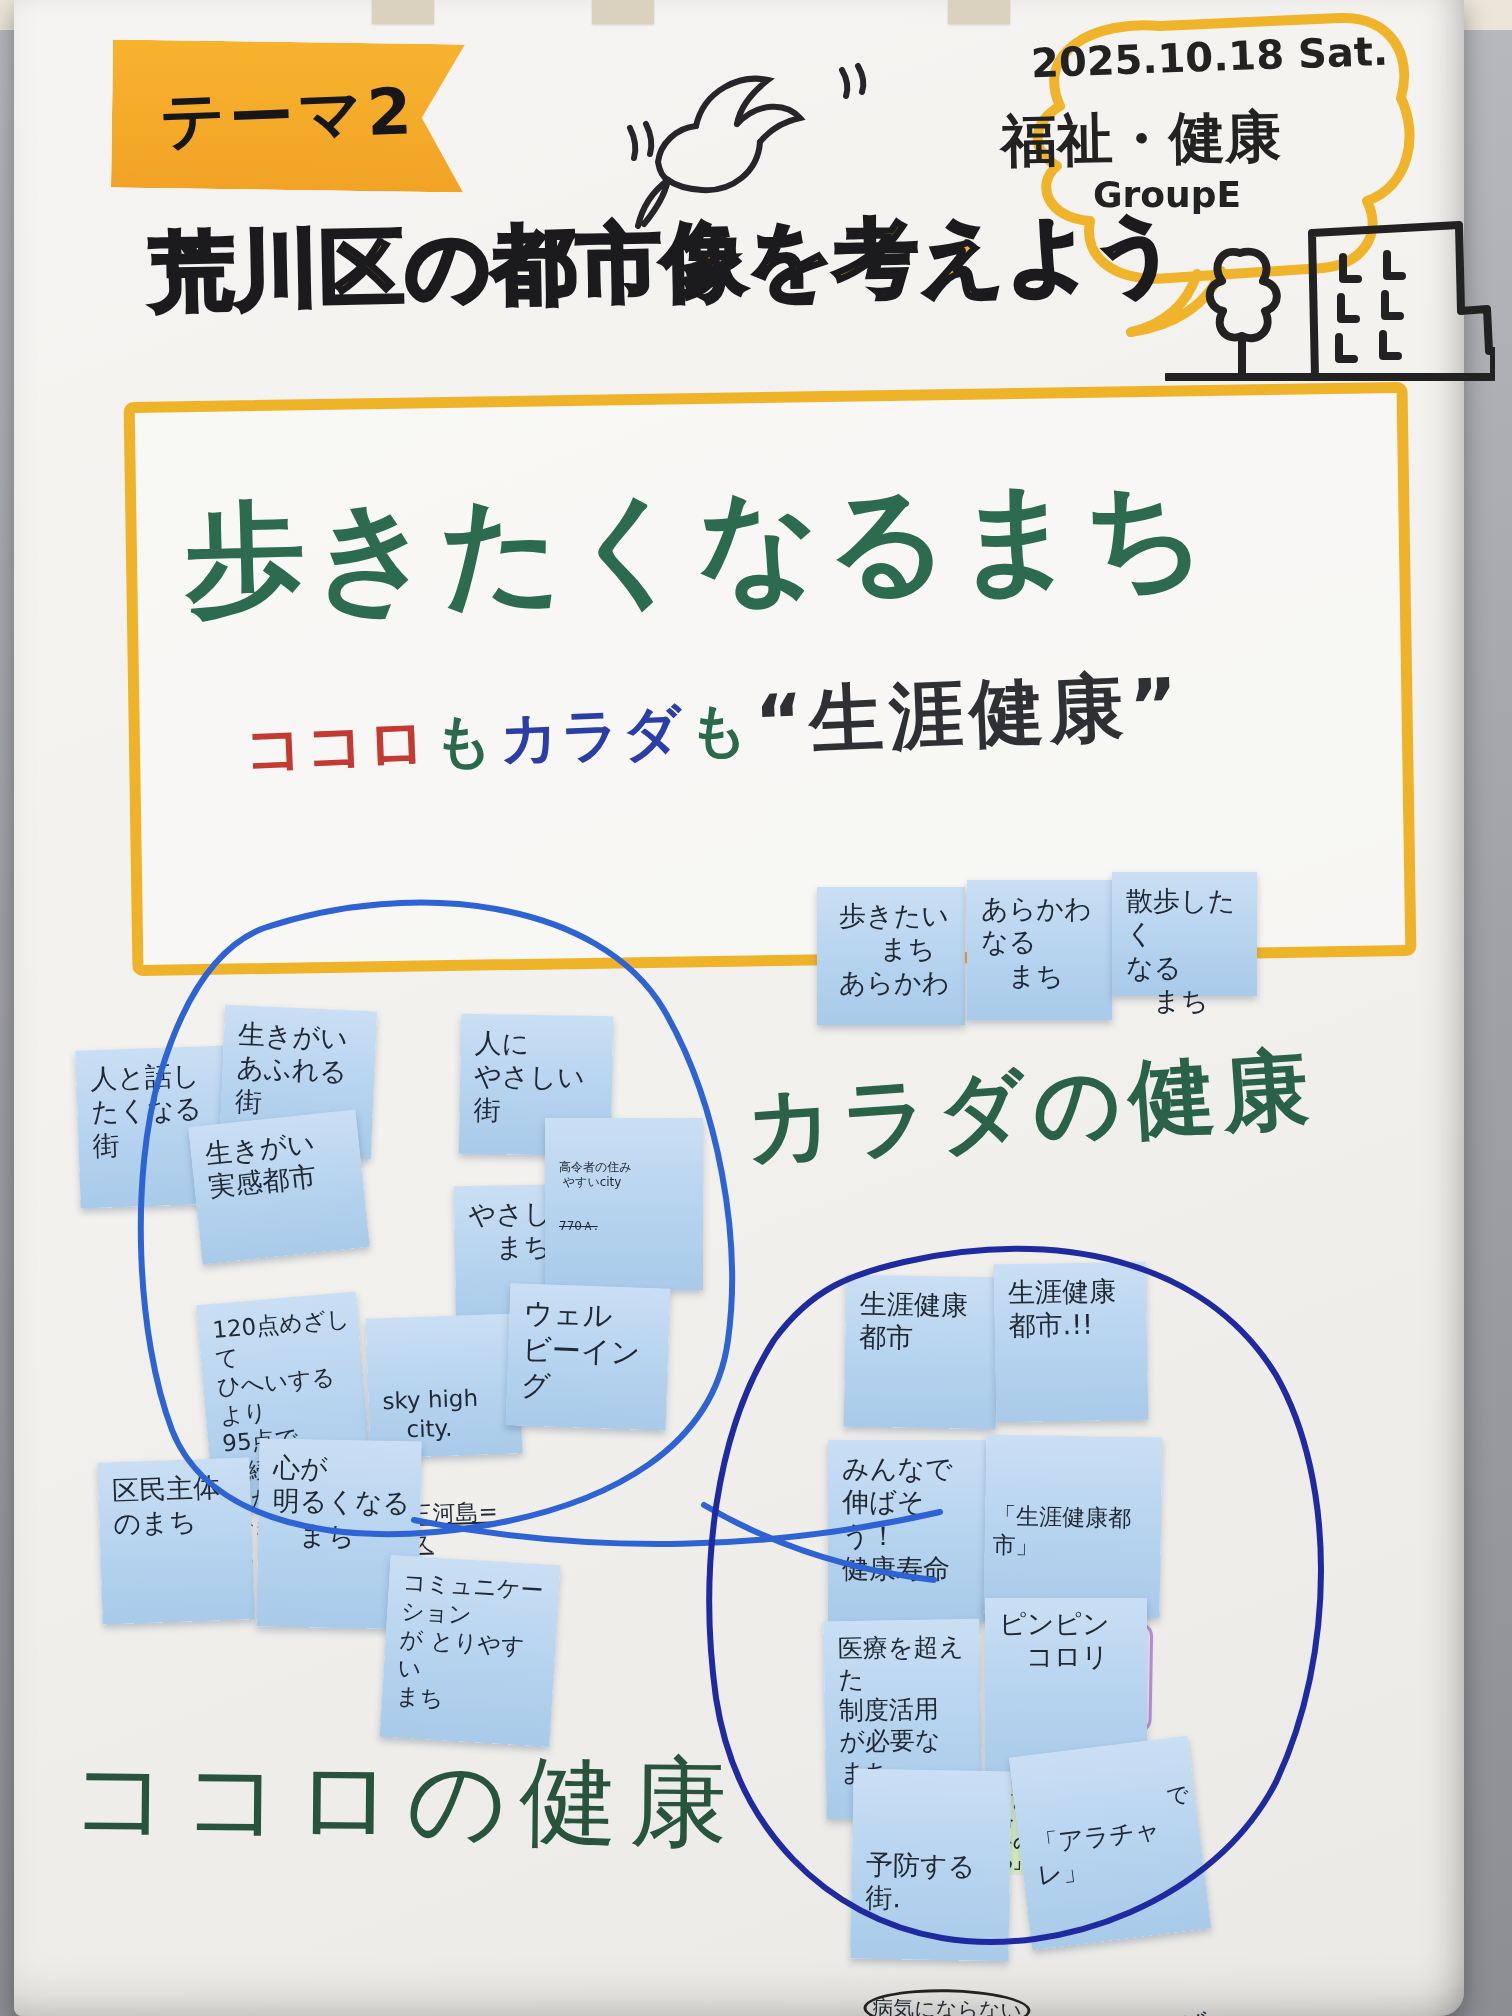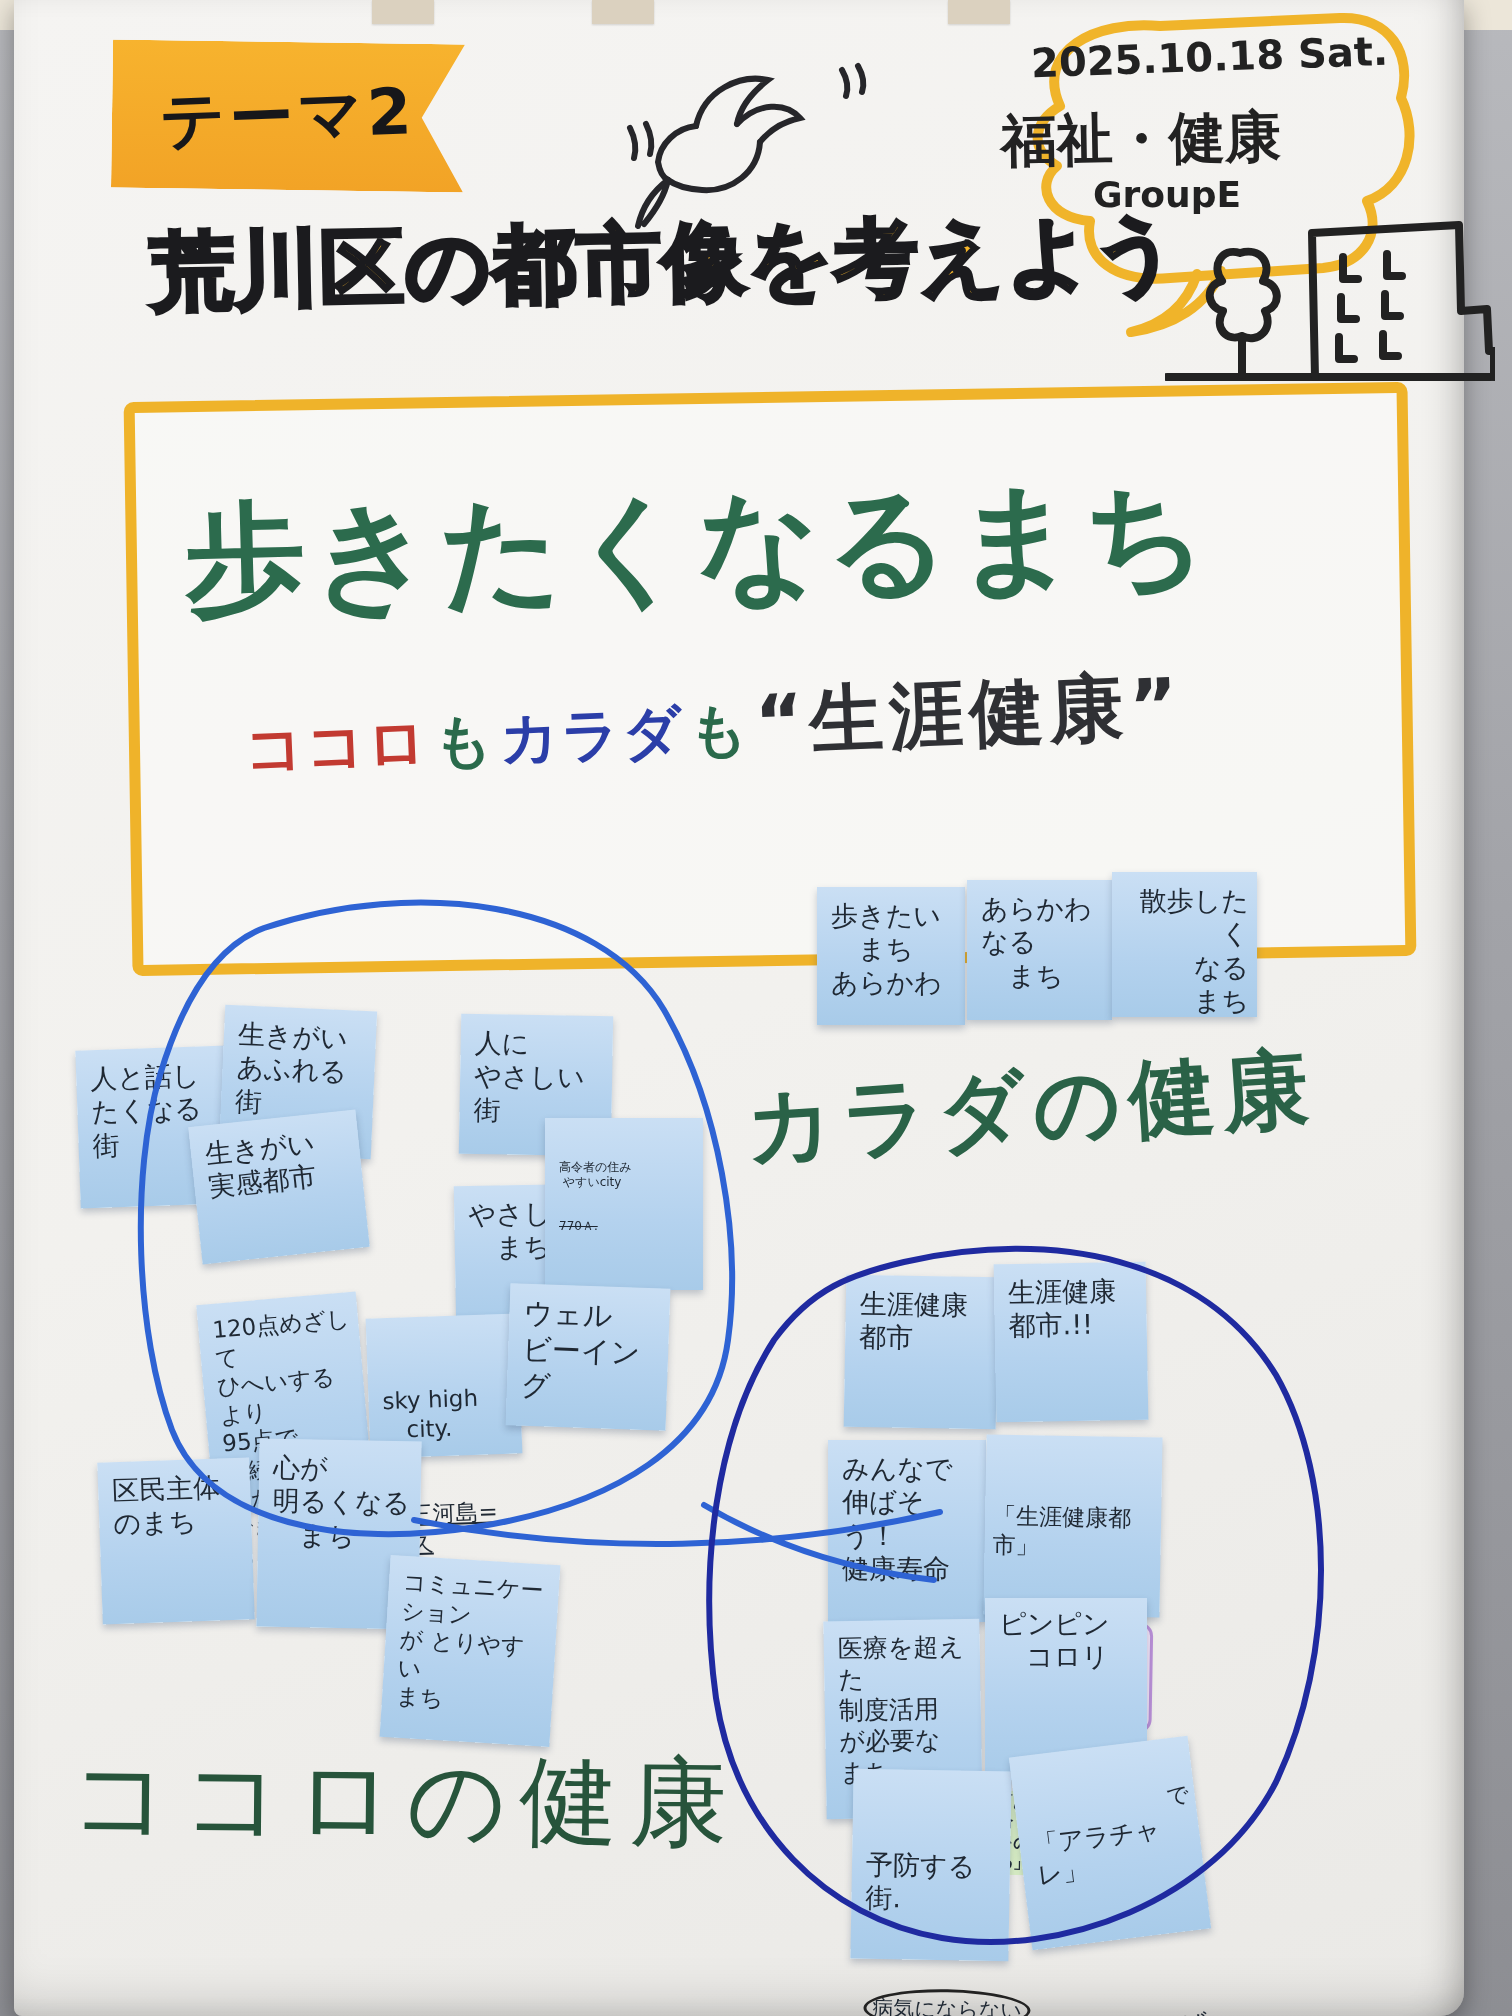--- a/index.html
+++ b/index.html
@@ -137,27 +137,27 @@
       <span class="c-green">も</span>
       <span class="c-blue">カラダ</span>
       <span class="c-green">も</span>
       <span class="c-black big"> “生涯健康”</span>
     </div>
   </div>
 
   <div class="label-karada">カラダの健康</div>
   <div class="label-kokoro">ココロの健康</div>
 
-  <div class="note" style="left:803px;top:887px;width:148px;height:138px;">歩きたい
+  <div class="note" style="left:803px;top:887px;width:148px;height:138px;text-align:center;">歩きたい
 　まち
 あらかわ</div>
   <div class="note" style="left:953px;top:880px;width:145px;height:140px;">あらかわ
 なる
 　まち</div>
-  <div class="note" style="left:1098px;top:872px;width:145px;height:145px;text-align:right;">散歩したく
+  <div class="note" style="left:1098px;top:872px;width:145px;height:124px;">散歩したく
 なる
 　まち</div>
 
   <div class="note" style="left:64px;top:1048px;width:152px;height:158px;transform:rotate(-2deg);">人と話し
 たくなる街</div>
   <div class="note" style="left:208px;top:1008px;width:152px;height:148px;transform:rotate(2.5deg);">生きがい
 あふれる街</div>
   <div class="note" style="left:181px;top:1118px;width:168px;height:138px;transform:rotate(-6deg);">生きがい
 実感都市</div>
   <div class="note" style="left:446px;top:1015px;width:152px;height:140px;transform:rotate(1deg);">人に

